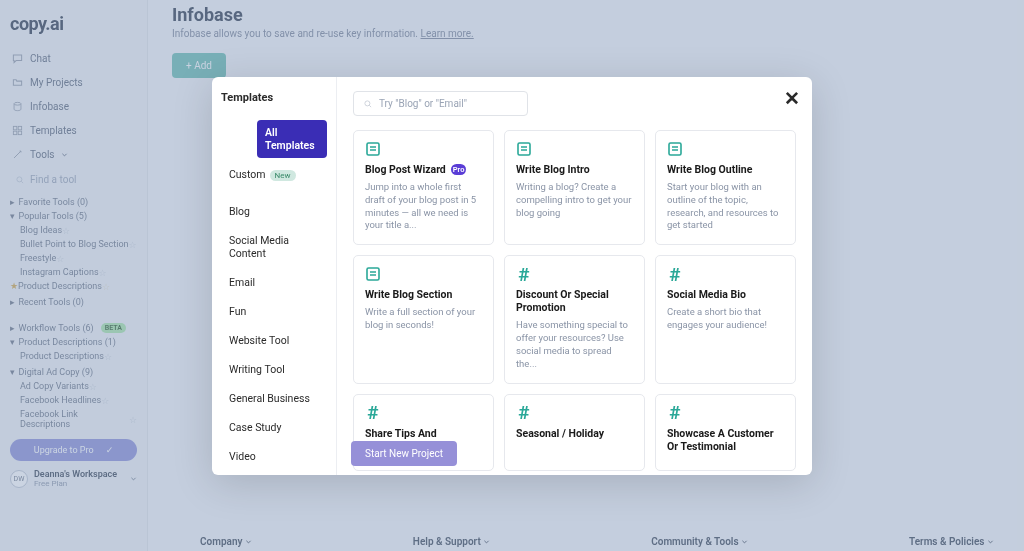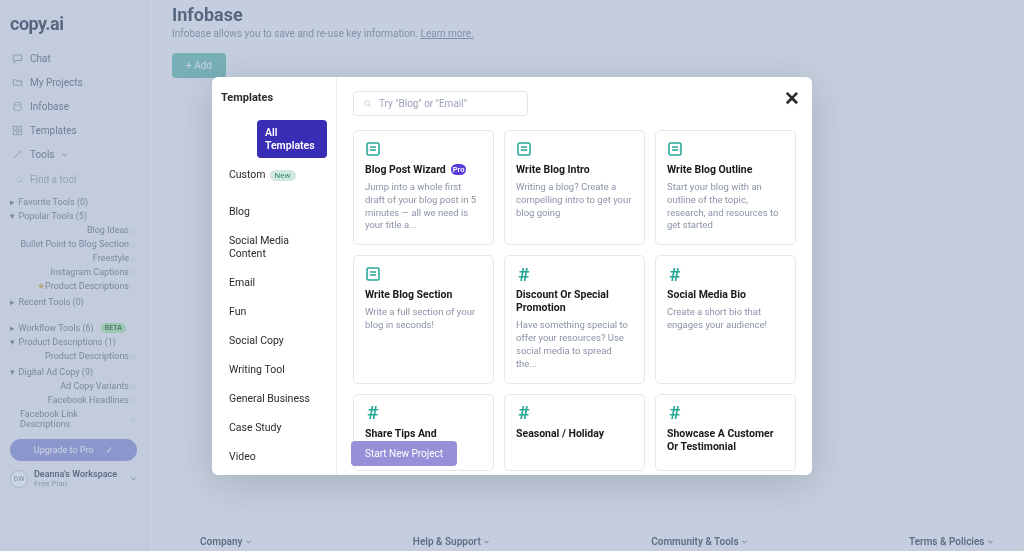--- a/index.html
+++ b/index.html
@@ -5,21 +5,21 @@
 * { box-sizing: border-box; margin: 0; padding: 0; }
 body { font-family: -apple-system, BlinkMacSystemFont, "Segoe UI", Roboto, sans-serif; background: #f2f4f7; color: #1a1a1a; width: 1024px; height: 551px; overflow: hidden; position: relative; }
 .app { display: flex; height: 100%; }
 .sidebar { width: 148px; background: #eef1f5; padding: 13px 10px; font-size: 10px; color: #4b5668; border-right: 1px solid #e0e3e8; }
 .logo { font-size: 18px; font-weight: 700; color: #2e3a4d; margin-bottom: 14px; letter-spacing: -0.5px; }
 .nav-item { display: flex; align-items: center; gap: 7px; padding: 5px 2px; margin-bottom: 3px; color: #5a6578; cursor: pointer; }
 .nav-item .icon { width: 11px; height: 11px; opacity: 0.6; }
 .search-box { display: flex; align-items: center; gap: 5px; padding: 4px 5px; margin: 5px 0 8px; border-radius: 3px; color: #9aa4b5; }
 .search-box .icon { width: 10px; height: 10px; opacity: 0.5; }
 .section-head { display: flex; align-items: center; gap: 4px; font-size: 9px; color: #6a7485; margin: 4px 0 2px; }
-.sub-item { display: flex; justify-content: flex-end; align-items: center; font-size: 9px; padding: 2px 0 2px 10px; color: #6a7485; }
+.sub-item { display: flex; justify-content: flex-start; align-items: center; font-size: 9px; padding: 2px 0 2px 10px; color: #6a7485; }
 .sub-item .star { width: 8px; height: 8px; opacity: 0.3; }
 .badge { background: #a8e6a8; color: #2a5a2a; font-size: 7px; padding: 1px 4px; border-radius: 6px; margin-left: 3px; font-weight: 600; }
 .upgrade { background: #8a8fd8; color: #fff; font-size: 9px; padding: 6px 10px; border-radius: 12px; text-align: center; margin: 8px 0; display: flex; justify-content: center; align-items: center; gap: 12px; }
 .workspace { display: flex; align-items: center; gap: 6px; margin-top: 6px; }
 .avatar { width: 18px; height: 18px; border-radius: 50%; background: #fff; border: 1px solid #c0c6d2; font-size: 7px; display: flex; align-items: center; justify-content: center; color: #6a7485; }
 .ws-text { font-size: 9px; color: #3a4556; font-weight: 600; }
 .ws-plan { font-size: 8px; color: #8a94a6; }
 .main { flex: 1; padding: 4px 24px; }
 .page-title { font-size: 18px; font-weight: 700; color: #2e3a4d; margin-bottom: 3px; }
 .page-sub { font-size: 10px; color: #7a8498; margin-bottom: 14px; }
@@ -186,21 +186,21 @@
     <div class="close-x">✕</div>
     <div class="modal-side">
       <div class="modal-side-title">Templates</div>
       <div class="cat active">All Templates</div>
       <div class="cat"><span>Custom</span><span class="pill">New</span></div>
       <div style="height:8px"></div>
       <div class="cat">Blog</div>
       <div class="cat">Social Media Content</div>
       <div class="cat">Email</div>
       <div class="cat">Fun</div>
-      <div class="cat">Social Copy</div>
+      <div class="cat">Website Tool</div>
       <div class="cat">Writing Tool</div>
       <div class="cat">General Business</div>
       <div class="cat">Case Study</div>
       <div class="cat">Video</div>
     </div>
     <div class="modal-main">
       <div class="modal-search">
           <svg class="icon" viewBox="0 0 16 16">
             <circle cx="7" cy="7" r="4" fill="none" stroke="#9aa4b5" stroke-width="1.5"></circle>
             <path stroke="#9aa4b5" stroke-width="1.5" d="M10 10l3 3"></path>

